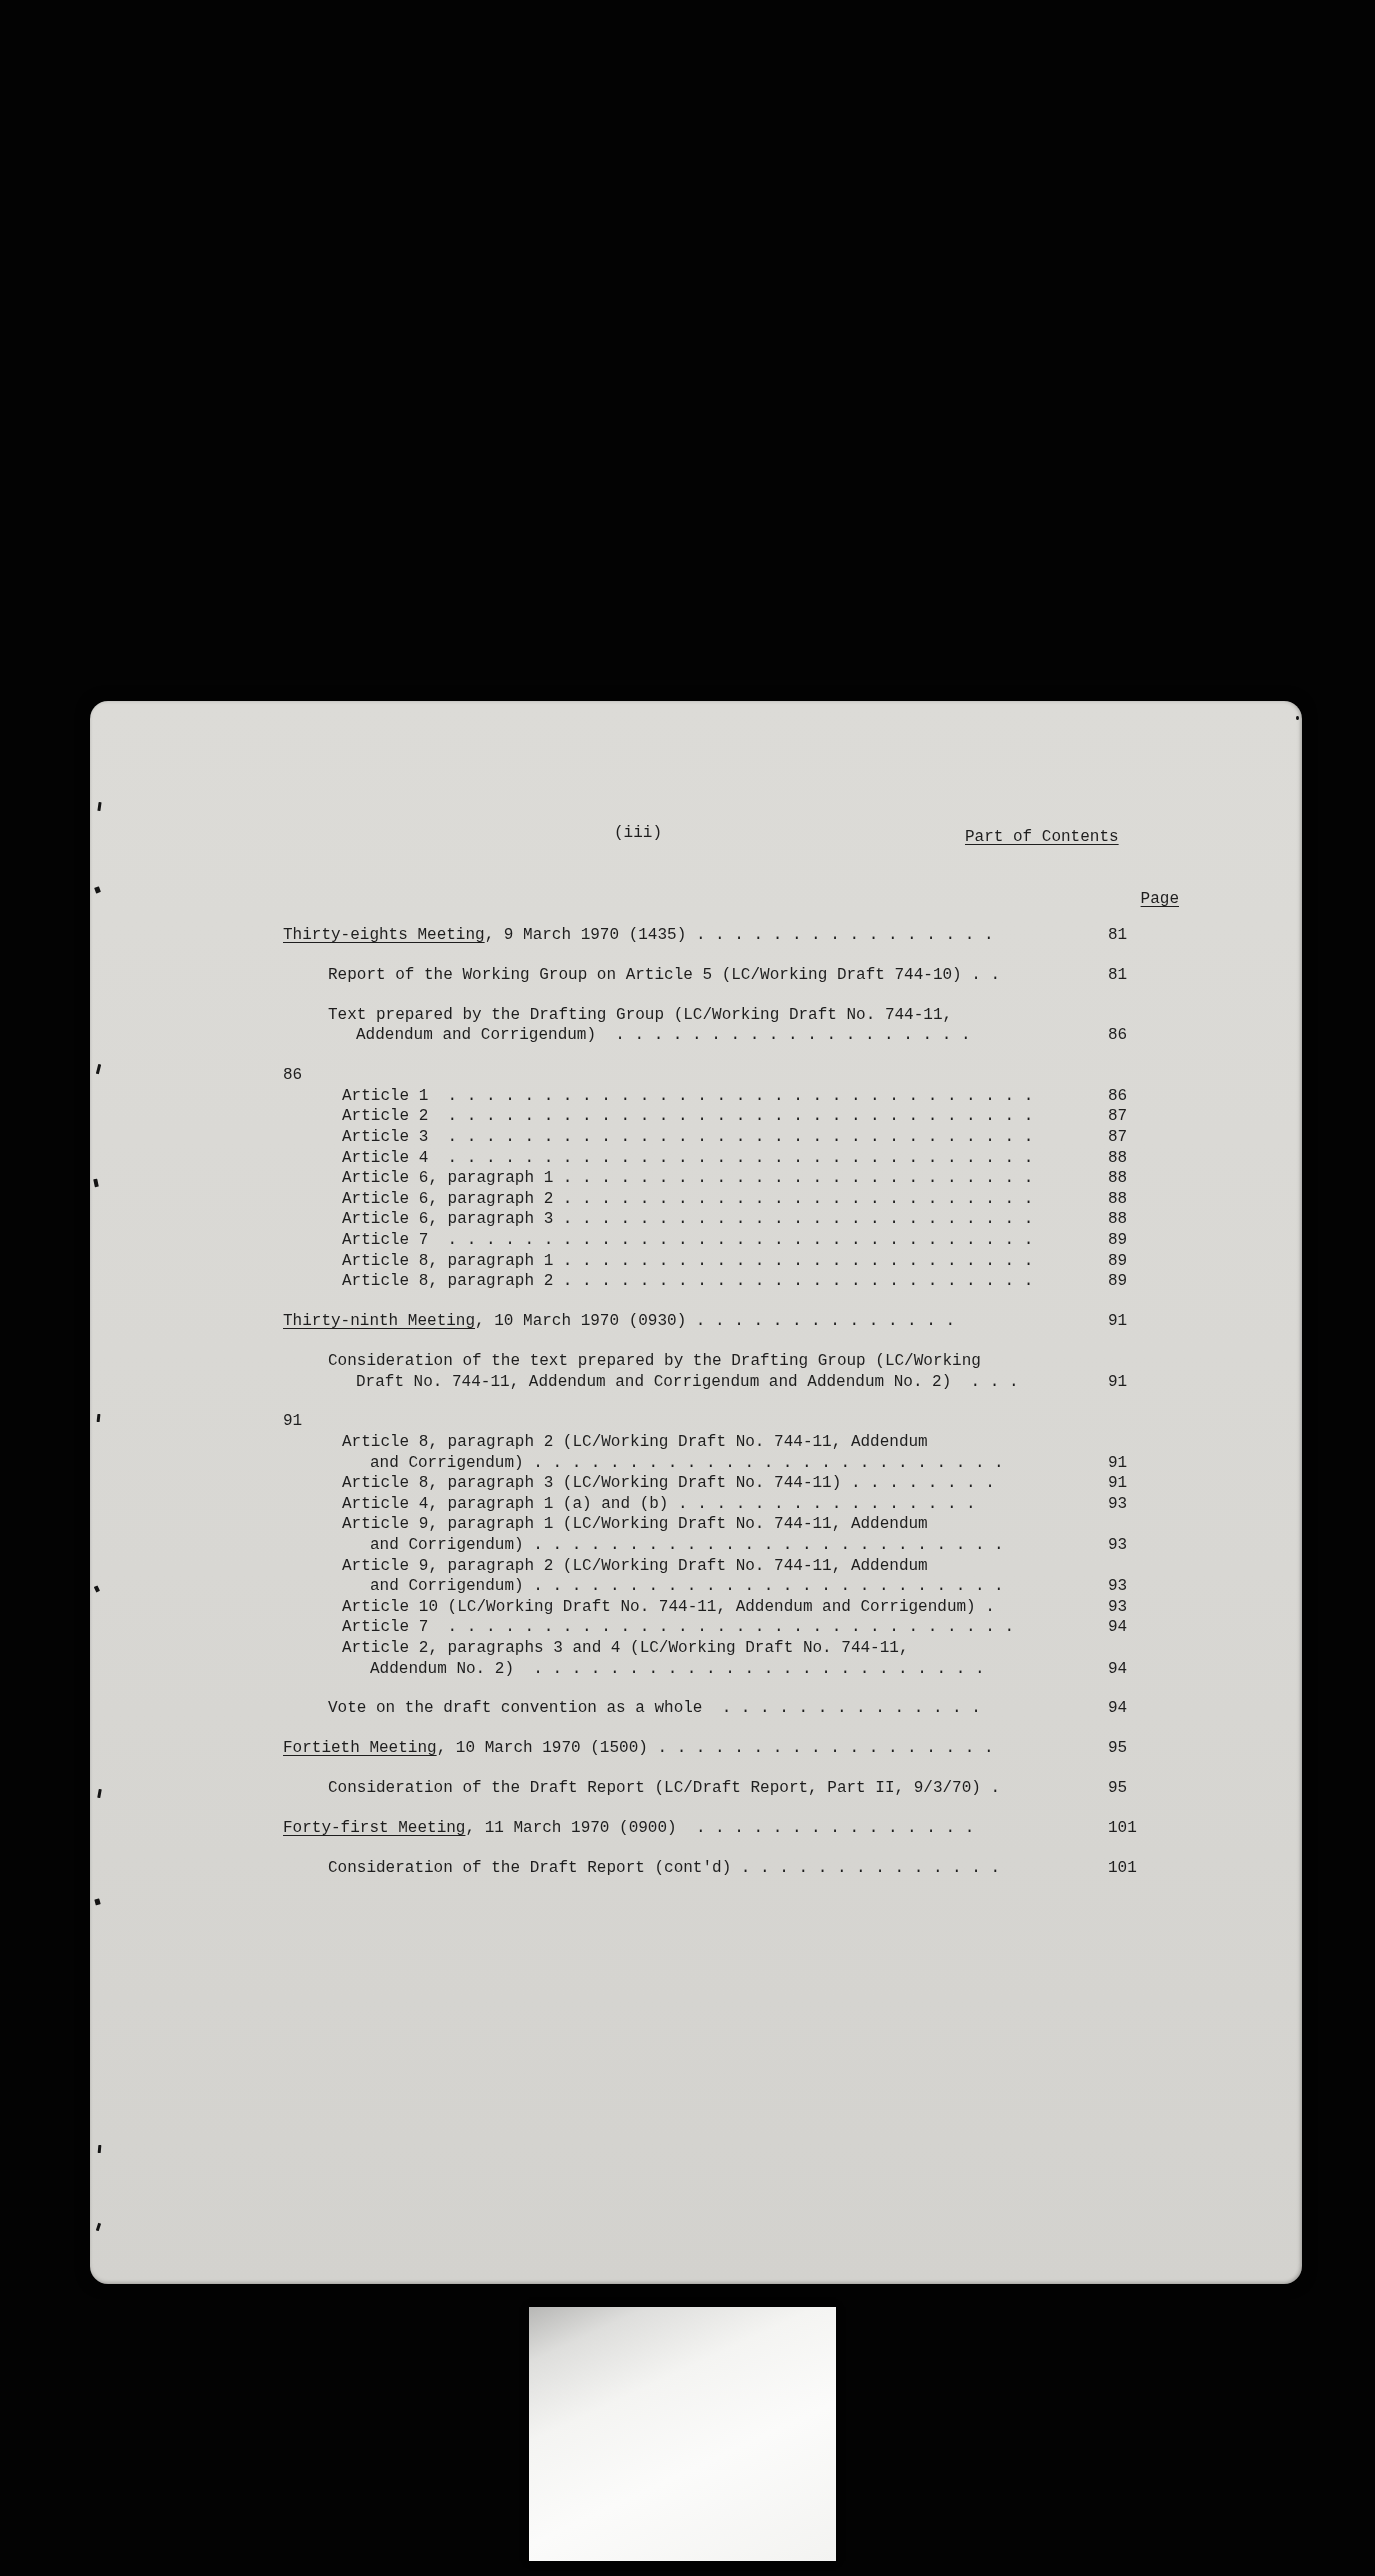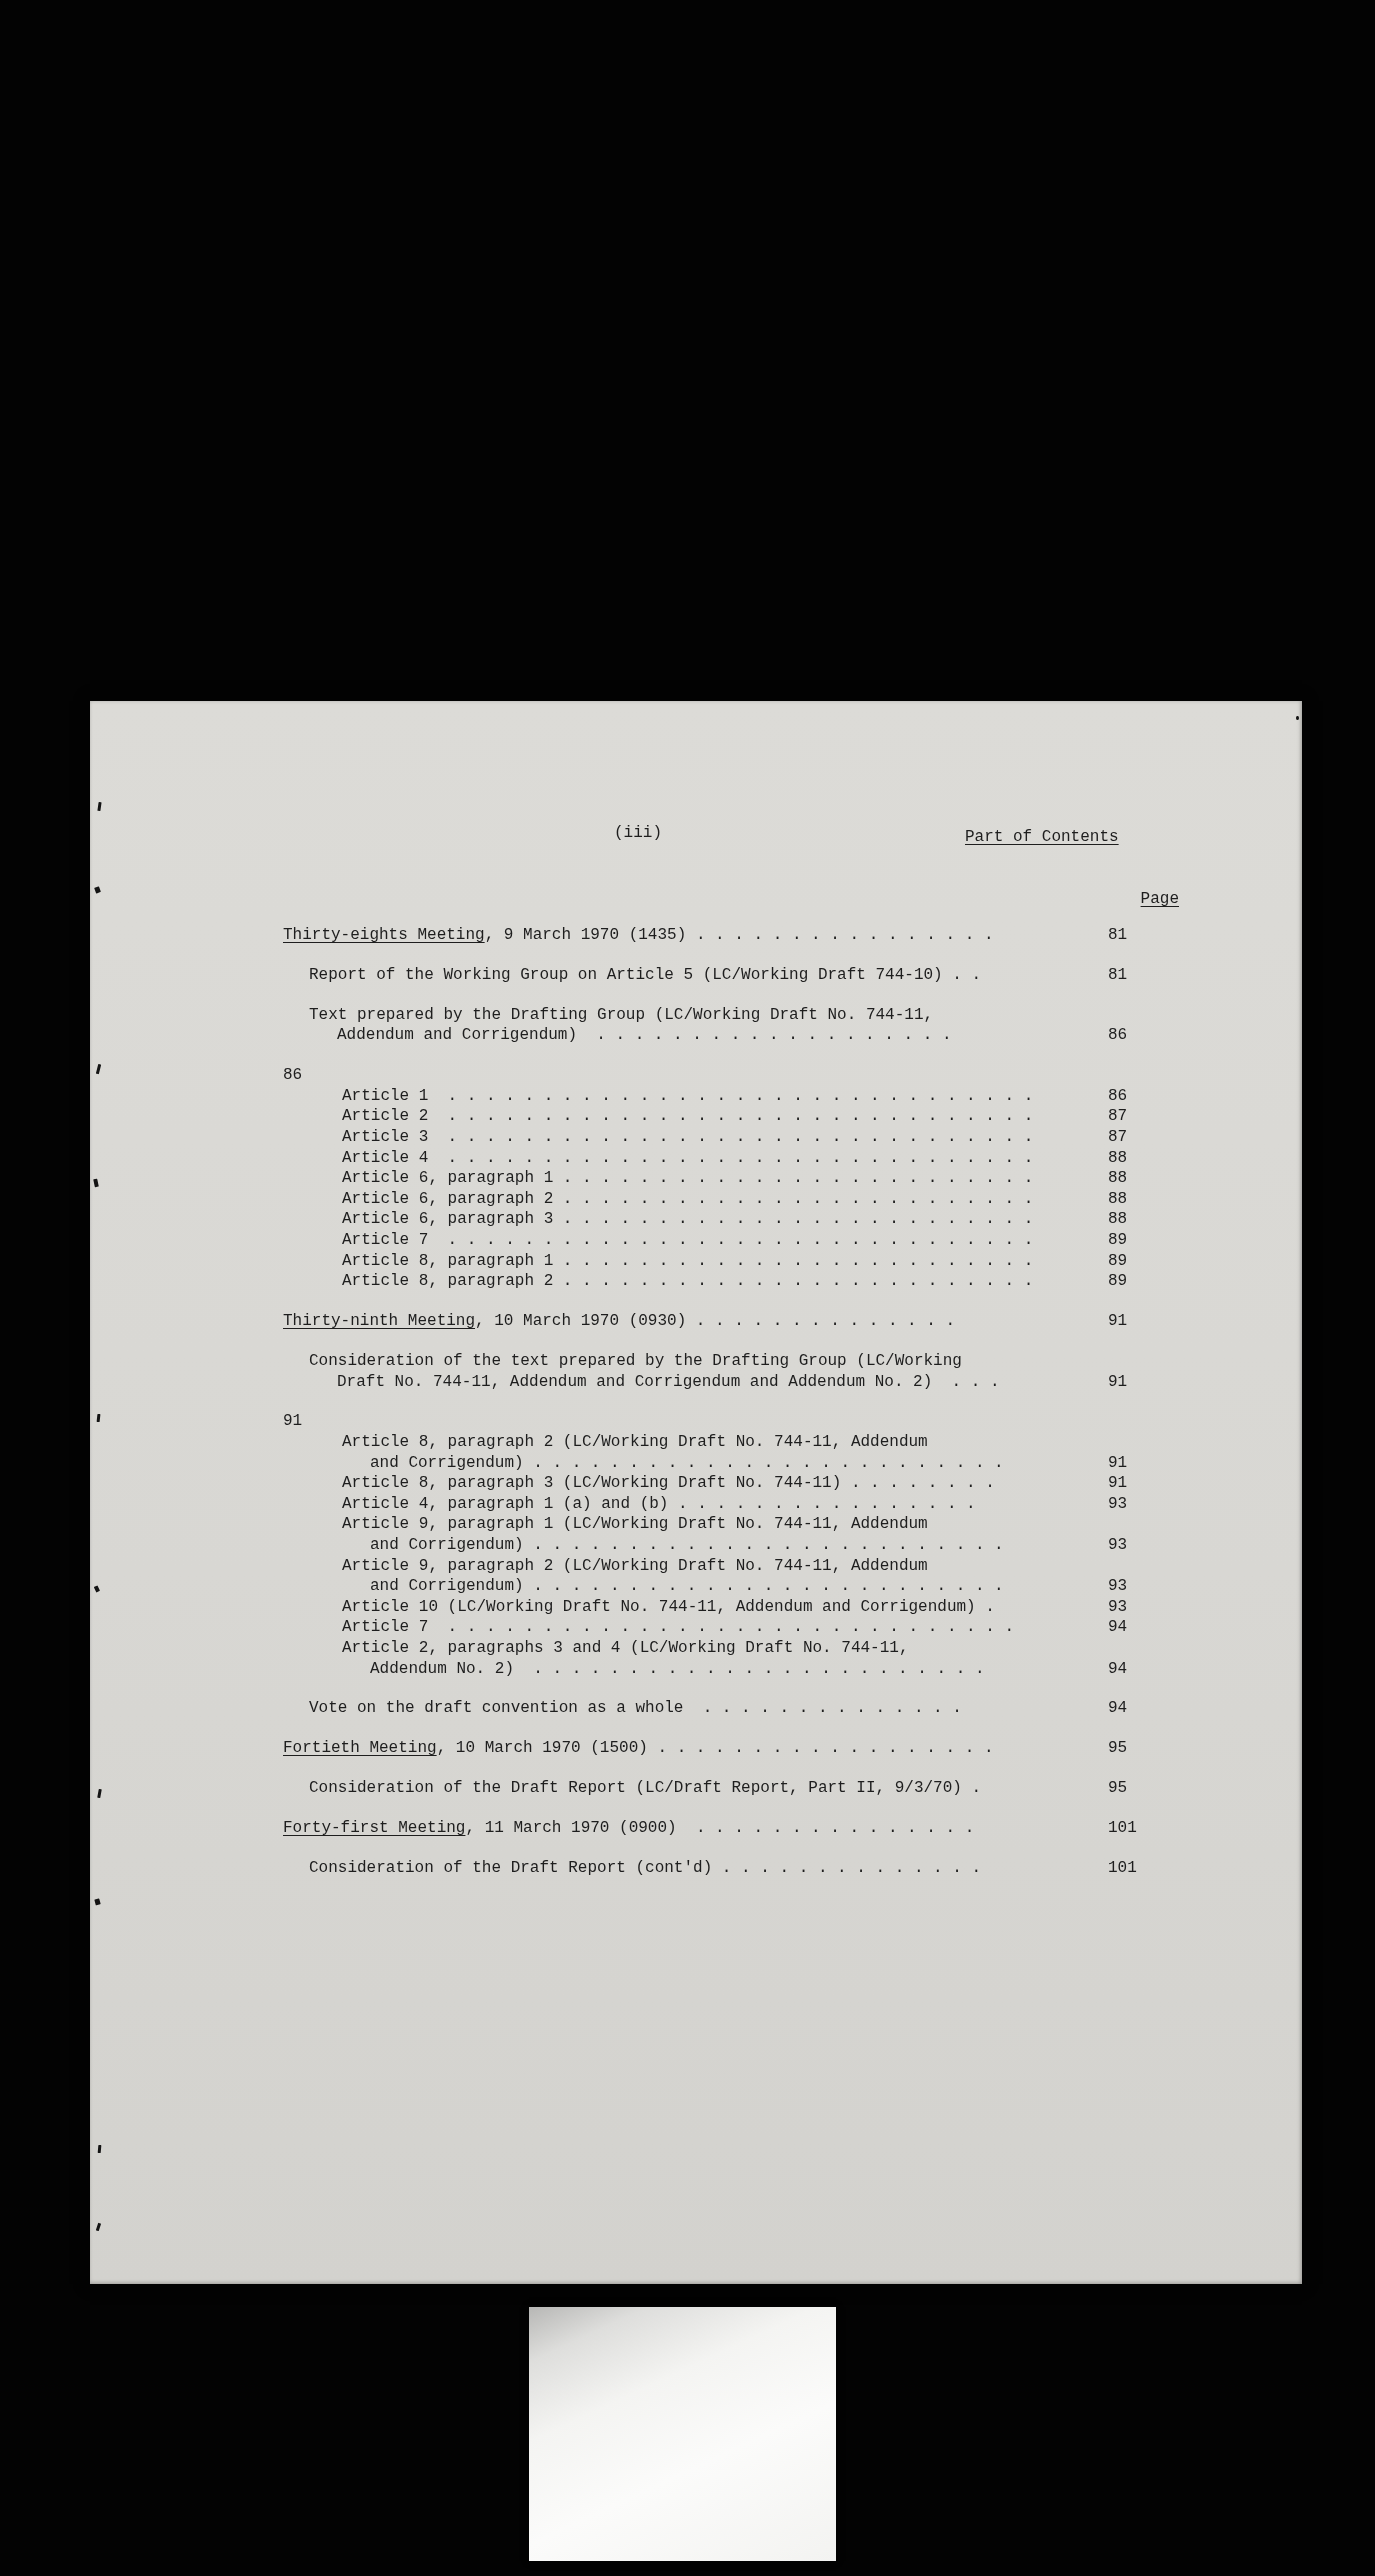--- a/index.html
+++ b/index.html
@@ -5,30 +5,30 @@
   html,body{margin:0;padding:0;}
   body{
     width:1376px;height:2576px;position:relative;overflow:hidden;
     background:#030303;
     font-family:"Liberation Mono","DejaVu Sans Mono",monospace;
   }
   .page{
     position:absolute;left:90px;top:701px;width:1212px;height:1583px;
     background:linear-gradient(180deg,#dcdbd7 0%,#d8d7d3 55%,#d3d2ce 100%);
     box-shadow:0 0 14px rgba(0,0,0,.65), inset -1.9px 0 3.9px rgba(0,0,0,.18), inset 0 -1.9px 3.9px rgba(0,0,0,.12);
-    color:#1e1e1e;font-size:16px;line-height:20.6px;
+    color:#1e1e1e;font-size:16px;line-height:20.6px;border-radius:18px;
   }
   .page-label{position:absolute;left:0;right:116px;top:122px;text-align:center;}
   .toc-title{position:absolute;left:875px;top:126px;text-decoration:underline;text-underline-offset:2.6px;}
   .page-col-header{position:absolute;left:1018px;top:188px;width:71px;text-align:right;text-decoration:underline;text-underline-offset:2.6px;}
   .entries{position:absolute;left:193px;top:224px;width:896px;}
   .entry{display:flex;align-items:flex-end;}
   .entry-text{flex:1 1 auto;white-space:pre-wrap;}
   .entry-page{flex:0 0 71px;width:71px;text-align:left;}
-  .level1 .entry-text{margin-left:26px;}
+  .level1 .entry-text{margin-left:45px;}
   .level2 .entry-text{margin-left:59px;}
   .gap{margin-top:19.3px;}
   .u{text-decoration:underline;text-underline-offset:2.6px;}
   .cont{padding-left:28px;}
   .card{
     position:absolute;left:529px;top:2307px;width:307px;height:254px;
     background:linear-gradient(155deg,#b7b7b5 0%,#dededc 14%,#f4f4f2 34%,#fbfbfa 60%,#f3f3f1 100%);
     box-shadow:0 0 6.4px rgba(0,0,0,.5);
   }
   .mark{position:absolute;background:#141414;border-radius:0.6px;}

